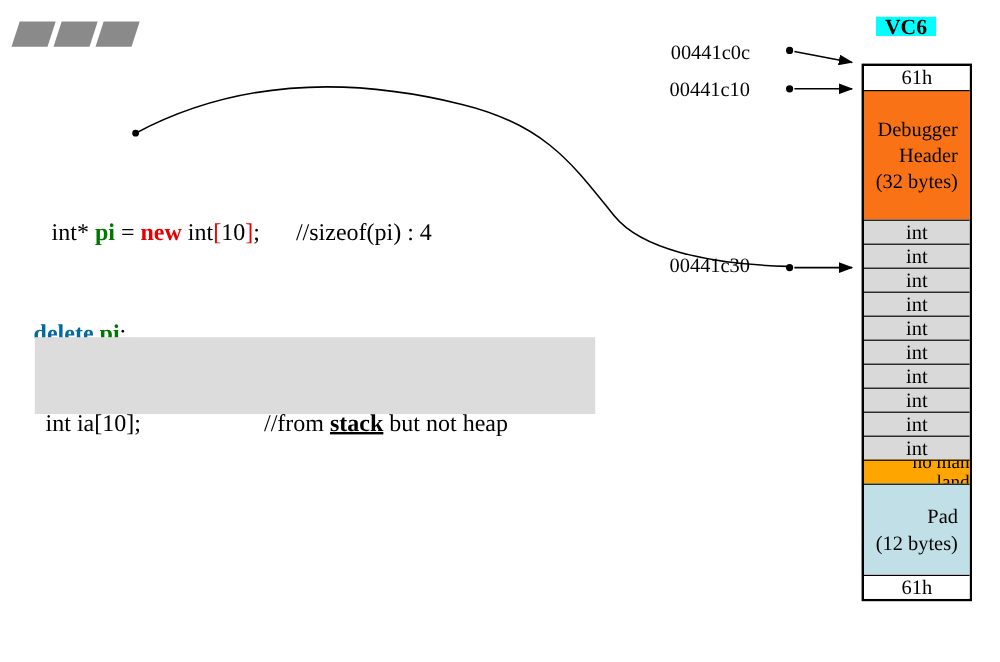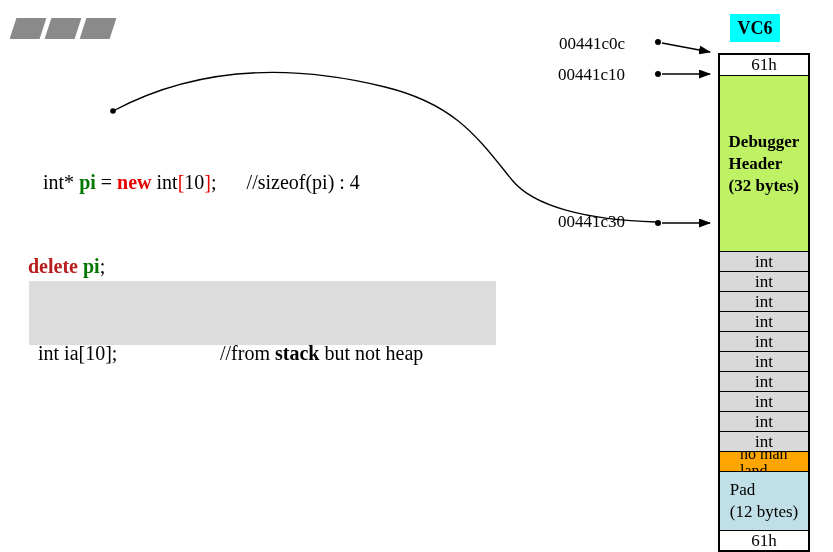--- a/index.html
+++ b/index.html
@@ -13,54 +13,54 @@
   .marks{position:absolute;left:13px;top:18px;display:flex;gap:5px;}
   .mark{width:30px;height:21px;background:var(--mark-gray,#8a8a8a);transform:skewX(-18deg);}
 
   
   .page-title{
     position:absolute;left:136px;top:14px;font-size:24px;font-weight:bold;
     letter-spacing:0.2px;white-space:nowrap;
   }
 
   
-  .code-block{position:absolute;left:28px;top:112px;font-size:20px;line-height:28px;white-space:pre;}
+  .code-block{position:absolute;left:28px;top:124px;font-size:20px;line-height:28px;white-space:pre;}
   .cline-1{padding-left:15px;}
 
   
   .stack-box{
     position:absolute;left:29px;top:281px;width:467px;height:64px;
     background:var(--stack-box-gray,#dcdcdc);
     font-size:20px;line-height:27px;padding:5px 0 0 9px;box-sizing:border-box;
     white-space:pre;
   }
   .srow{display:flex;align-items:flex-end;}
   .scode{display:inline-block;width:182px;}
 
   
   .addr{position:absolute;left:512px;width:113px;text-align:right;font-size:17px;white-space:nowrap;}
   .addr-0{top:34px;}
   .addr-1{top:65px;}
   .addr-2{top:212px;}
 
   
   .vc6{
-    position:absolute;left:730px;top:14px;width:50px;height:28px;
+    position:absolute;left:730px;top:14px;width:50px;height:16px;
     background:var(--vc6-cyan,#00ffff);
     display:flex;align-items:center;justify-content:center;
     font-size:18px;font-weight:bold;
   }
 
   
   .memory-block{
     position:absolute;left:718px;top:53px;width:92px;box-sizing:border-box;
     border:2px solid #000;background:#fff;
   }
   .mcell{
-    display:flex;align-items:center;justify-content:center;text-align:left;
+    display:flex;align-items:center;justify-content:center;text-align:right;
     font-size:17px;line-height:22px;white-space:pre-line;box-sizing:border-box;
     overflow:hidden;
   }
   .mcell.small{font-size:16px;line-height:17px;padding-left:20px;}
 
   svg.overlay{position:absolute;left:0;top:0;pointer-events:none;z-index:5;}
 </style>
 </head>
 <body>
 
@@ -68,53 +68,53 @@
 
   <div class="marks">
     <div class="mark"></div>
     <div class="mark"></div>
     <div class="mark"></div>
   </div>
 
 
   <div class="code-block">
     <div class="cline cline-1"><span>int* </span><span style="color: rgb(0, 119, 0); font-weight: bold;">pi</span><span> = </span><span style="color: rgb(230, 0, 0); font-weight: bold;">new</span><span> int</span><span style="color: rgb(230, 0, 0);">[</span><span>10</span><span style="color: rgb(230, 0, 0);">]</span><span>;      //sizeof(pi) : 4</span></div>
-    <div class="cline cline-2"><span style="color: #b91c1c; font-weight: bold;">delete</span><span> </span><span style="color: rgb(0, 119, 0); font-weight: bold;">pi</span><span>;</span></div>
+    <div class="cline cline-2"><span style="color: #0369a1; font-weight: bold;">delete</span><span> </span><span style="color: rgb(0, 119, 0); font-weight: bold;">pi</span><span>;</span></div>
   </div>
 
   <div class="stack-box">
     <div class="srow">
       <span class="scode">int ia[10];</span>
-      <span class="scomment"><span>//from </span><span style="font-weight: bold;">stack</span><span> but not heap</span></span>
+      <span class="scomment"><span>//from </span><span style="font-weight: bold; text-decoration: underline;">stack</span><span> but not heap</span></span>
     </div>
   </div>
 
   <div class="addr addr-0">00441c0c</div>
   <div class="addr addr-1">00441c10</div>
   <div class="addr addr-2">00441c30</div>
 
   <div class="vc6">VC6</div>
 
   <div class="memory-block">
       <div class="mcell" style="height: 20px; background: rgb(255, 255, 255);">61h</div>
-      <div class="mcell" style="height: 176px; background: #bef264; border-top: 1px solid rgb(0, 0, 0); font-weight: bold;">Debugger
+      <div class="mcell" style="height: 108px; background: #f97316; border-top: 1px solid rgb(0, 0, 0);">Debugger
 Header
 (32 bytes)</div>
       <div class="mcell" style="height: 20px; background: rgb(217, 217, 217); border-top: 1px solid rgb(0, 0, 0);">int</div>
       <div class="mcell" style="height: 20px; background: rgb(217, 217, 217); border-top: 1px solid rgb(0, 0, 0);">int</div>
       <div class="mcell" style="height: 20px; background: rgb(217, 217, 217); border-top: 1px solid rgb(0, 0, 0);">int</div>
       <div class="mcell" style="height: 20px; background: rgb(217, 217, 217); border-top: 1px solid rgb(0, 0, 0);">int</div>
       <div class="mcell" style="height: 20px; background: rgb(217, 217, 217); border-top: 1px solid rgb(0, 0, 0);">int</div>
       <div class="mcell" style="height: 20px; background: rgb(217, 217, 217); border-top: 1px solid rgb(0, 0, 0);">int</div>
       <div class="mcell" style="height: 20px; background: rgb(217, 217, 217); border-top: 1px solid rgb(0, 0, 0);">int</div>
       <div class="mcell" style="height: 20px; background: rgb(217, 217, 217); border-top: 1px solid rgb(0, 0, 0);">int</div>
       <div class="mcell" style="height: 20px; background: rgb(217, 217, 217); border-top: 1px solid rgb(0, 0, 0);">int</div>
       <div class="mcell" style="height: 20px; background: rgb(217, 217, 217); border-top: 1px solid rgb(0, 0, 0);">int</div>
       <div class="mcell small" style="height: 20px; background: rgb(255, 165, 0); border-top: 1px solid rgb(0, 0, 0);">no man land</div>
-      <div class="mcell" style="height: 59px; background: rgb(192, 223, 230); border-top: 1px solid rgb(0, 0, 0);">Pad
+      <div class="mcell" style="height: 76px; background: rgb(192, 223, 230); border-top: 1px solid rgb(0, 0, 0);">Pad
 (12 bytes)</div>
       <div class="mcell" style="height: 20px; background: rgb(255, 255, 255); border-top: 1px solid rgb(0, 0, 0);">61h</div>
     </div>
 
   <svg class="overlay" width="833" height="552" viewBox="0 0 833 552">
     <defs>
       <marker id="arrow" markerUnits="userSpaceOnUse" markerWidth="12" markerHeight="9" refX="11" refY="4.5" orient="auto">
         <polygon points="0,0 12,4.5 0,9" fill="#000"></polygon>
       </marker>
     </defs>

